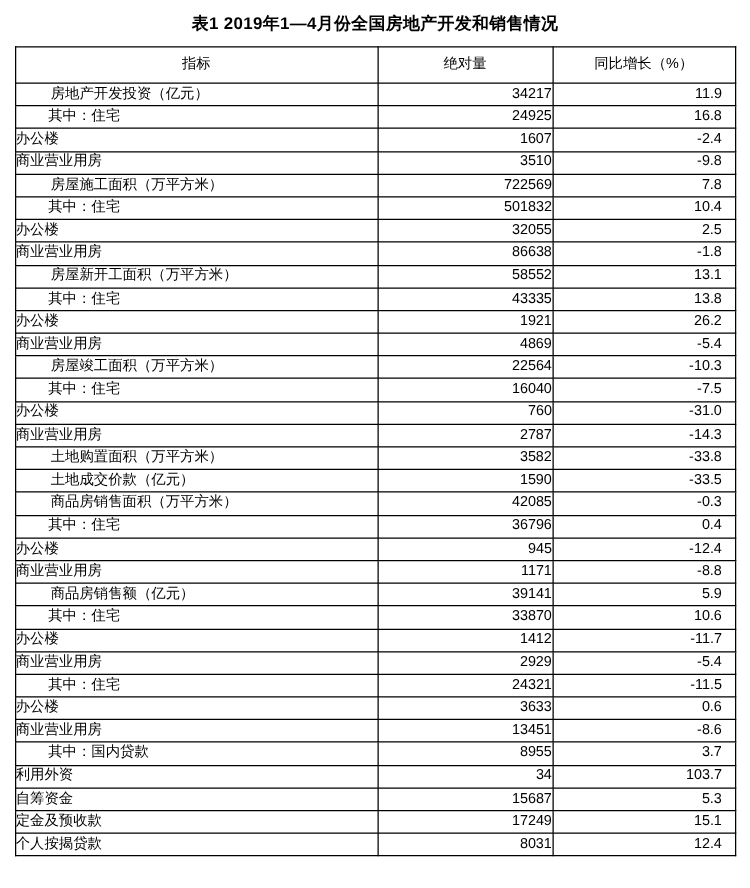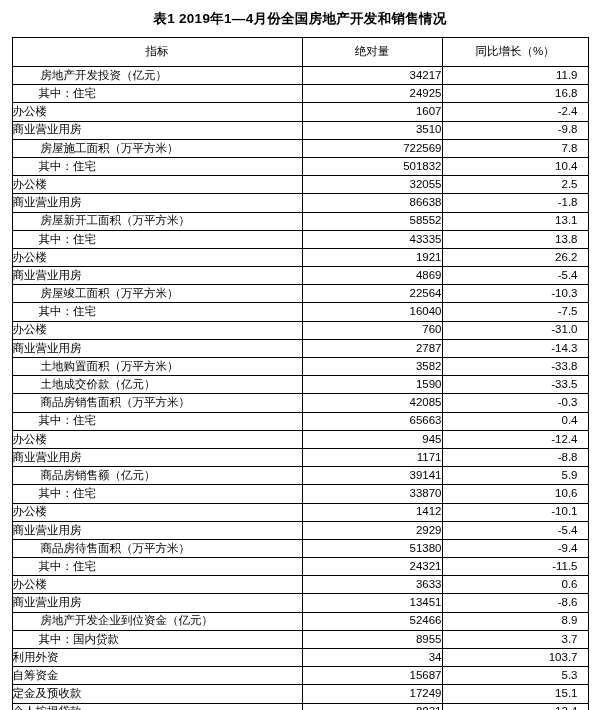--- a/index.html
+++ b/index.html
@@ -183,21 +183,21 @@
           <td class="num abs">1590</td>
           <td class="num yoy">-33.5</td>
         </tr>
         <tr>
           <td class="name"><span class="lbl indent0">商品房销售面积（万平方米）</span></td>
           <td class="num abs">42085</td>
           <td class="num yoy">-0.3</td>
         </tr>
         <tr>
           <td class="name"><span class="lbl indent1">其中：住宅</span></td>
-          <td class="num abs">65663</td>
+          <td class="num abs">36796</td>
           <td class="num yoy">0.4</td>
         </tr>
         <tr>
           <td class="name"><span class="lbl indent2">办公楼</span></td>
           <td class="num abs">945</td>
           <td class="num yoy">-12.4</td>
         </tr>
         <tr>
           <td class="name"><span class="lbl indent2">商业营业用房</span></td>
           <td class="num abs">1171</td>
@@ -209,51 +209,41 @@
           <td class="num yoy">5.9</td>
         </tr>
         <tr>
           <td class="name"><span class="lbl indent1">其中：住宅</span></td>
           <td class="num abs">33870</td>
           <td class="num yoy">10.6</td>
         </tr>
         <tr>
           <td class="name"><span class="lbl indent2">办公楼</span></td>
           <td class="num abs">1412</td>
-          <td class="num yoy">-10.1</td>
+          <td class="num yoy">-11.7</td>
         </tr>
         <tr>
           <td class="name"><span class="lbl indent2">商业营业用房</span></td>
           <td class="num abs">2929</td>
           <td class="num yoy">-5.4</td>
         </tr>
         <tr>
-          <td class="name"><span class="lbl indent0">商品房待售面积（万平方米）</span></td>
-          <td class="num abs">51380</td>
-          <td class="num yoy">-9.4</td>
-        </tr>
-        <tr>
           <td class="name"><span class="lbl indent1">其中：住宅</span></td>
           <td class="num abs">24321</td>
           <td class="num yoy">-11.5</td>
         </tr>
         <tr>
           <td class="name"><span class="lbl indent2">办公楼</span></td>
           <td class="num abs">3633</td>
           <td class="num yoy">0.6</td>
         </tr>
         <tr>
           <td class="name"><span class="lbl indent2">商业营业用房</span></td>
           <td class="num abs">13451</td>
           <td class="num yoy">-8.6</td>
-        </tr>
-        <tr>
-          <td class="name"><span class="lbl indent0">房地产开发企业到位资金（亿元）</span></td>
-          <td class="num abs">52466</td>
-          <td class="num yoy">8.9</td>
         </tr>
         <tr>
           <td class="name"><span class="lbl indent1">其中：国内贷款</span></td>
           <td class="num abs">8955</td>
           <td class="num yoy">3.7</td>
         </tr>
         <tr>
           <td class="name"><span class="lbl indent2">利用外资</span></td>
           <td class="num abs">34</td>
           <td class="num yoy">103.7</td>

